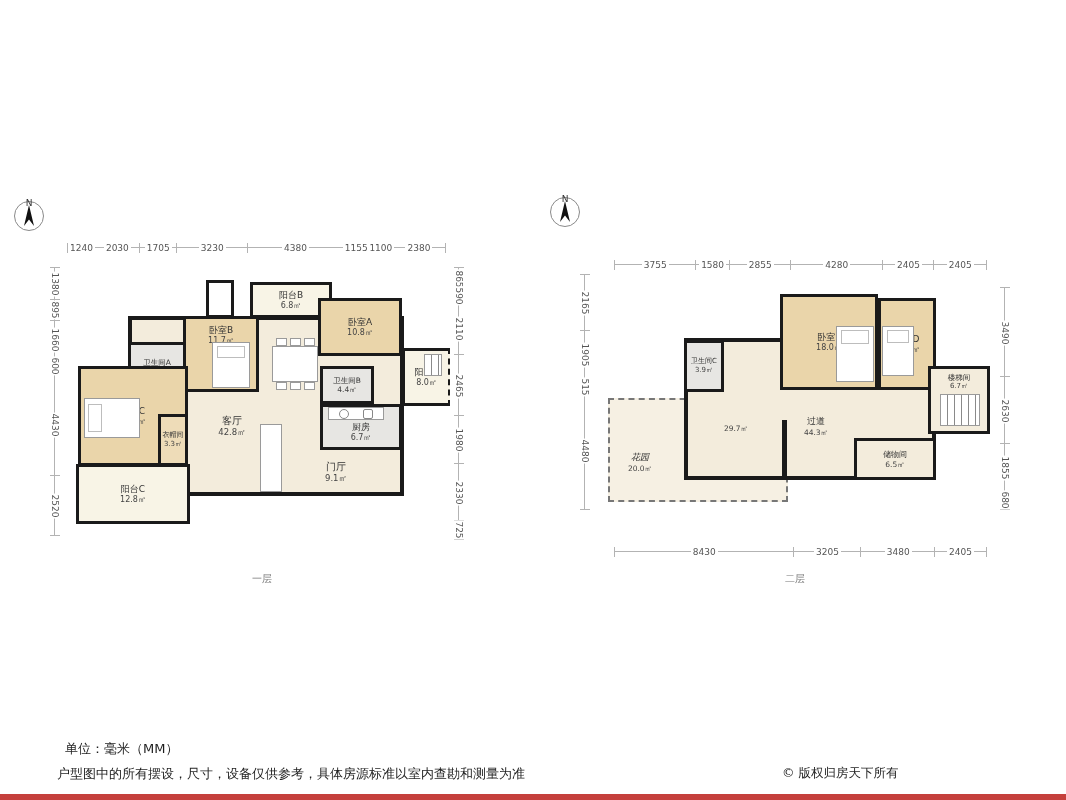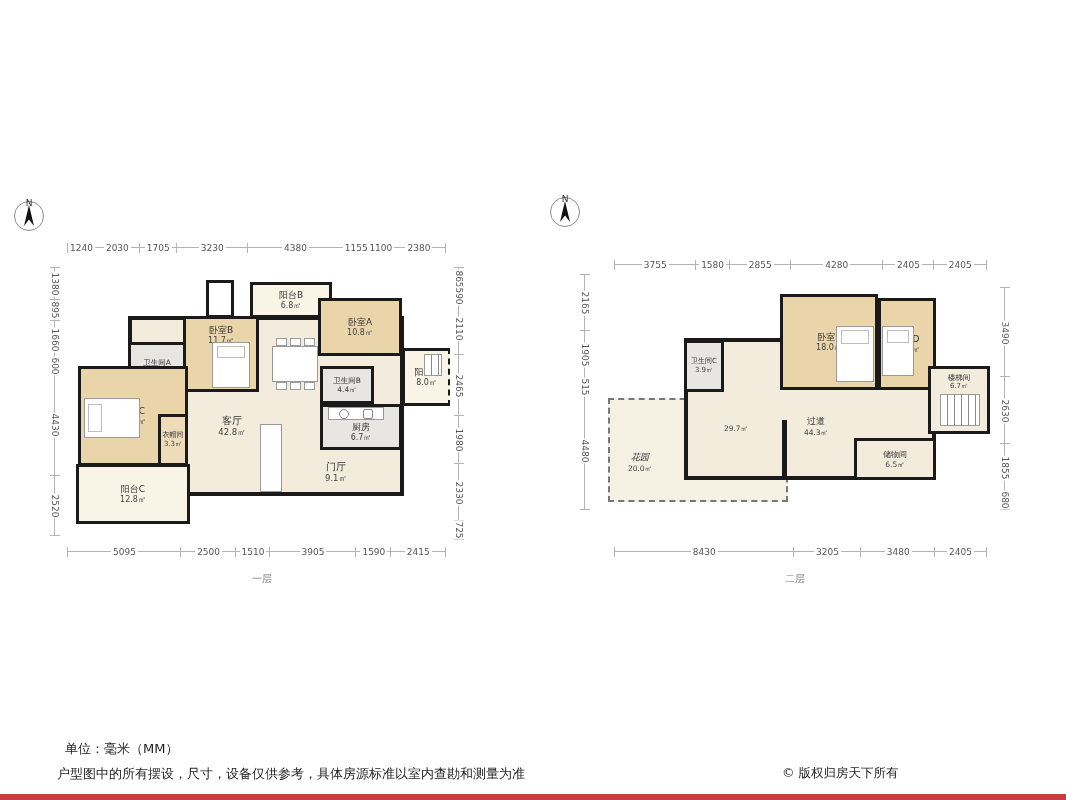--- a/index.html
+++ b/index.html
@@ -87,41 +87,20 @@
       </div>
     <div class="seg" style="flex-grow:1100">
         <span>1100</span>
       </div>
     <div class="seg" style="flex-grow:2380">
         <span>2380</span>
       </div>
     <div class="endtick"></div>
   </div>
 
-  <div class="dimh" style="left:68px;top:545px;width:378px;">
-    <div class="seg" style="flex-grow:5095">
-        <span>5095</span>
-      </div>
-    <div class="seg" style="flex-grow:2500">
-        <span>2500</span>
-      </div>
-    <div class="seg" style="flex-grow:1510">
-        <span>1510</span>
-      </div>
-    <div class="seg" style="flex-grow:3905">
-        <span>3905</span>
-      </div>
-    <div class="seg" style="flex-grow:1590">
-        <span>1590</span>
-      </div>
-    <div class="seg" style="flex-grow:2415">
-        <span>2415</span>
-      </div>
-    <div class="endtick"></div>
-  </div>
 
   <div class="dimv" style="left:48px;top:268px;height:268px;">
     <div class="seg" style="flex-grow:1380">
         <span>1380</span>
       </div>
     <div class="seg" style="flex-grow:895">
         <span>895</span>
       </div>
     <div class="seg" style="flex-grow:1660">
         <span>1660</span>

